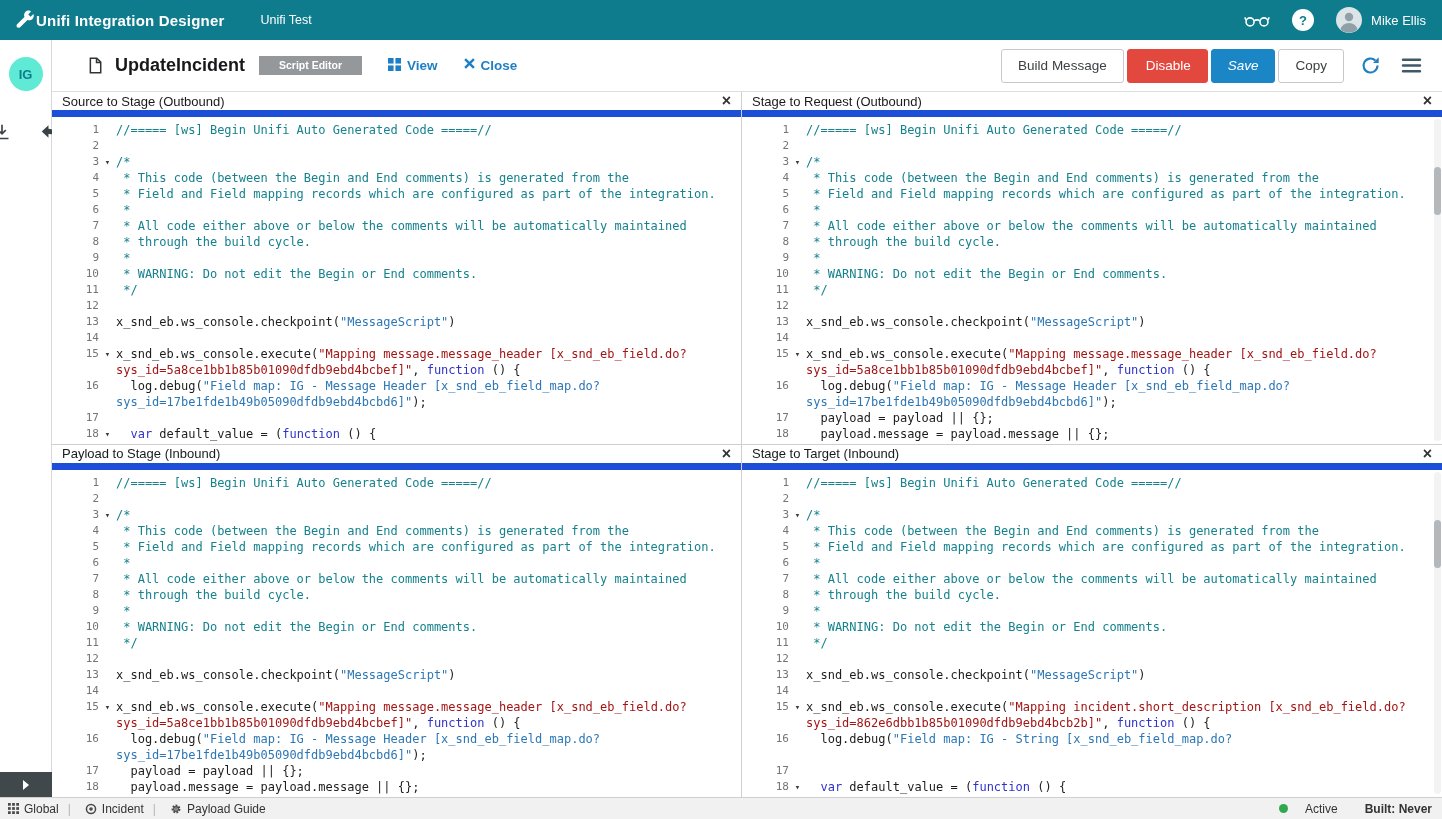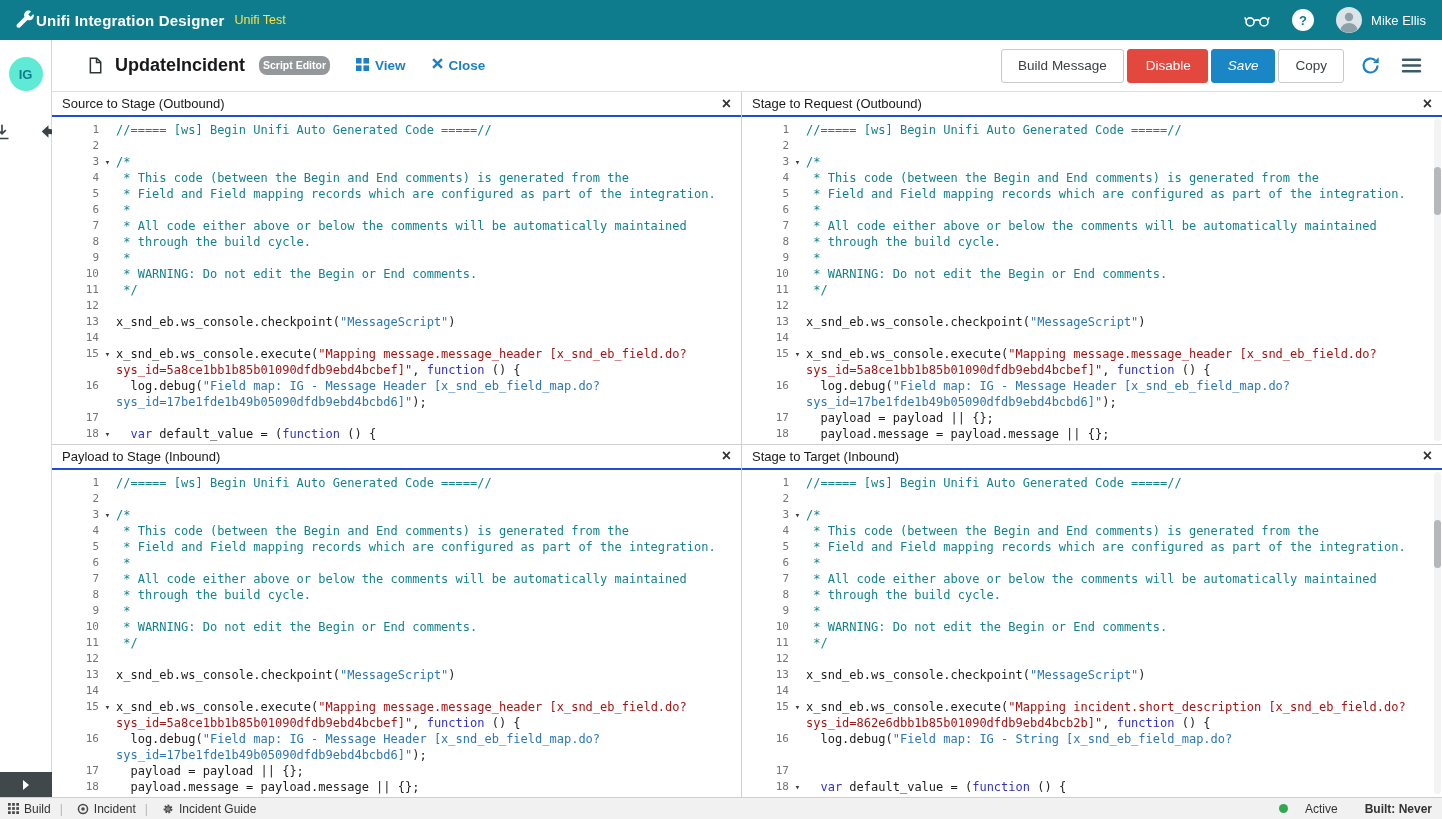--- a/index.html
+++ b/index.html
@@ -6,54 +6,54 @@
   html,body { width:1442px; height:819px; overflow:hidden; }
   body { font-family:"Liberation Sans", sans-serif; background:#fff; color:#1b1b1b; }
   .app { display:flex; flex-direction:column; height:819px; width:1442px; }
 
   
   .topbar { height:40px; flex:none; background:var(--header-bg,#0e7c8d); display:flex; align-items:center; padding:0 16px 0 14px; }
   .icon-wrap { display:inline-flex; align-items:center; justify-content:center; }
   .topbar .icon-wrap { margin-right:0; }
   .logo-wrap { margin-right:12px; }
   .app-title { color:#fff; font-size:15px; font-weight:700; letter-spacing:.2px; }
-  .env { color:#fde047; font-size:12.5px; margin-left:10px; cursor:pointer; }
+  .env { color:#ffffff; font-size:12.5px; margin-left:36px; cursor:pointer; }
   .top-right { margin-left:auto; display:flex; align-items:center; gap:22px; }
   .help-btn { width:22px; height:22px; border-radius:50%; background:#fff; color:var(--header-bg,#0e7c8d); font-weight:700; font-size:13px; display:flex; align-items:center; justify-content:center; cursor:pointer; }
   .user-wrap { display:flex; align-items:center; gap:9px; cursor:pointer; }
   .user-name { color:#fff; font-size:13px; }
 
   
   .body-row { flex:1; display:flex; min-height:0; }
   .sidebar { width:52px; flex:none; background:#fff; border-right:1px solid #d8d8d8; display:flex; flex-direction:column; align-items:center; }
   .ig-avatar { width:34px; height:34px; border-radius:50%; background:#5eead4; color:var(--header-bg,#0e7c8d); font-weight:700; font-size:13px; display:flex; align-items:center; justify-content:center; margin-top:17px; cursor:pointer; flex:none; }
   .side-nav { display:flex; flex-direction:row; align-items:center; gap:18px; margin-top:26px; }
   .side-btn { width:30px; height:30px; display:flex; align-items:center; justify-content:center; cursor:pointer; }
   .tt-glyph { font-family:"Liberation Serif", serif; font-weight:700; font-size:17px; color:#3b4246; line-height:1; }
   .side-footer { margin-top:auto; width:52px; height:25px; background:#41484c; display:flex; align-items:center; justify-content:center; cursor:pointer; flex:none; }
 
   .right-col { flex:1; display:flex; flex-direction:column; min-width:0; }
 
   
   .toolbar { height:52px; flex:none; display:flex; align-items:center; padding:0 16px 0 34px; border-bottom:1px solid #dedede; background:#fff; }
   .tb-title { font-size:18px; font-weight:700; margin-left:10px; color:#16181a; }
-  .badge { margin-left:14px; background:#94989b; color:#fff; font-size:10.5px; font-weight:700; padding:3px 4px 4px; border-radius:8px; white-space:nowrap; }
+  .badge { margin-left:14px; background:#94989b; color:#fff; font-size:10.5px; font-weight:700; padding:3px 20px 4px; border-radius:0; white-space:nowrap; }
   .tb-link { display:flex; align-items:flex-start; gap:6px; color:var(--link,#1d7fc4); font-size:13.5px; font-weight:600; margin-left:26px; cursor:pointer; }
   .tb-right { margin-left:auto; display:flex; align-items:center; gap:3px; }
   .btn { height:34px; padding:0 16px; border:1px solid #c6cacc; border-radius:3px; background:#fff; font-size:13.5px; color:#3c4043; display:flex; align-items:center; cursor:pointer; font-family:inherit; white-space:nowrap; }
   .btn-danger { background:var(--disable-bg,#e3483e); border-color:var(--disable-bg,#e3483e); color:#fff;padding-left:18px; }
   .btn-primary { background:var(--save-bg,#1b86c6); border-color:var(--save-bg,#1b86c6); color:#fff;font-style:italic; }
   .icon-btn { width:30px; height:34px; display:flex; align-items:center; justify-content:center; cursor:pointer; margin-left:8px; }
 
   
   .panels { flex:1; display:grid; grid-template-columns:690px 1fr; grid-template-rows:1fr 1fr; min-height:0; background:#fff; }
   .panel { border-right:1px solid #cfcfcf; border-bottom:1px solid #cfcfcf; display:flex; flex-direction:column; min-height:0; position:relative; overflow:hidden; background:#fff; }
   .panel:nth-child(2n) { border-right:none; }
   .panel:nth-child(n+3) { border-bottom:none; }
-  .phead { height:25px; flex:none; display:flex; align-items:center; justify-content:space-between; padding:0 10px; border-bottom:2px solid #1d4ed8; font-size:13px; color:#1a1a1a; background:#fff; }
+  .phead { height:25px; flex:none; display:flex; align-items:center; justify-content:space-between; padding:0 10px; border-bottom:7px solid #1d4ed8; font-size:13px; color:#1a1a1a; background:#fff; }
   .pclose { color:#333; font-size:16px; font-weight:700; cursor:pointer; line-height:1; }
   .pclose::before { content:"×"; }
   .pcode { flex:1; overflow:hidden; padding-top:5px; font-family:"DejaVu Sans Mono", monospace; cursor:text; }
   .crow { display:flex; height:16px; }
   .gut { width:64px; flex:none; display:flex; }
   .lnum { flex:1; text-align:right; color:#757575; font-size:11px; line-height:16px; }
   .fold { width:17px; flex:none; text-align:center; font-size:9px; line-height:16px; color:#3c3c3c; }
   .fold.on::before { content:"▾"; cursor:pointer; }
   .ctxt { white-space:pre; font-size:12px; line-height:16px; color:#1d1d1d; }
   .tp { color:#1d1d1d; }
@@ -866,40 +866,40 @@
                 <rect x="9" width="3" height="3"></rect>
                 <rect y="4.5" width="3" height="3"></rect>
                 <rect x="4.5" y="4.5" width="3" height="3"></rect>
                 <rect x="9" y="4.5" width="3" height="3"></rect>
                 <rect y="9" width="3" height="3"></rect>
                 <rect x="4.5" y="9" width="3" height="3"></rect>
                 <rect x="9" y="9" width="3" height="3"></rect>
               </g>
             </svg>
           </span>
-          <span>Build</span>
+          <span>Global</span>
         </span>
         <span class="sb-item">
           <span class="icon-wrap">
             <svg width="12" height="12" viewBox="0 0 14 14">
               <circle cx="7" cy="7" r="5.3" fill="none" stroke="#4a4a4a" stroke-width="1.8"></circle>
               <circle cx="7" cy="7" r="2.1" fill="#4a4a4a"></circle>
             </svg>
           </span>
           <span>Incident</span>
         </span>
         <span class="sb-item">
           <span class="icon-wrap">
             <svg width="12" height="12" viewBox="0 0 16 16">
               <circle cx="8" cy="8" r="4.6" fill="none" stroke="#4a4a4a" stroke-width="2.6" stroke-dasharray="2.4 1.7"></circle>
               <circle cx="8" cy="8" r="3" fill="none" stroke="#4a4a4a" stroke-width="1.8"></circle>
               <circle cx="8" cy="8" r="1.2" fill="#4a4a4a"></circle>
             </svg>
           </span>
-          <span>Incident Guide</span>
+          <span>Payload Guide</span>
         </span>
       </div>
     <div class="sb-right">
       <span class="dot"></span>
       <span>Active</span>
       <span class="built">Built: Never</span>
     </div>
   </footer>
 
 </div>

